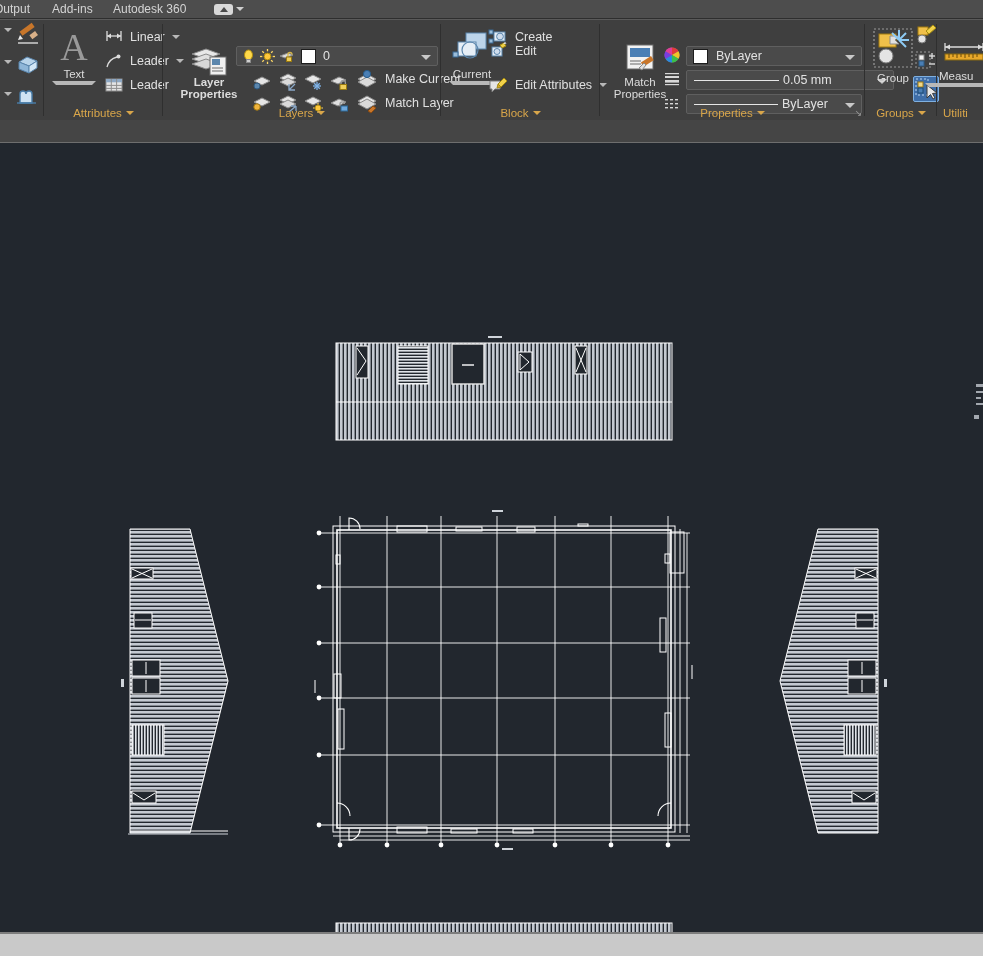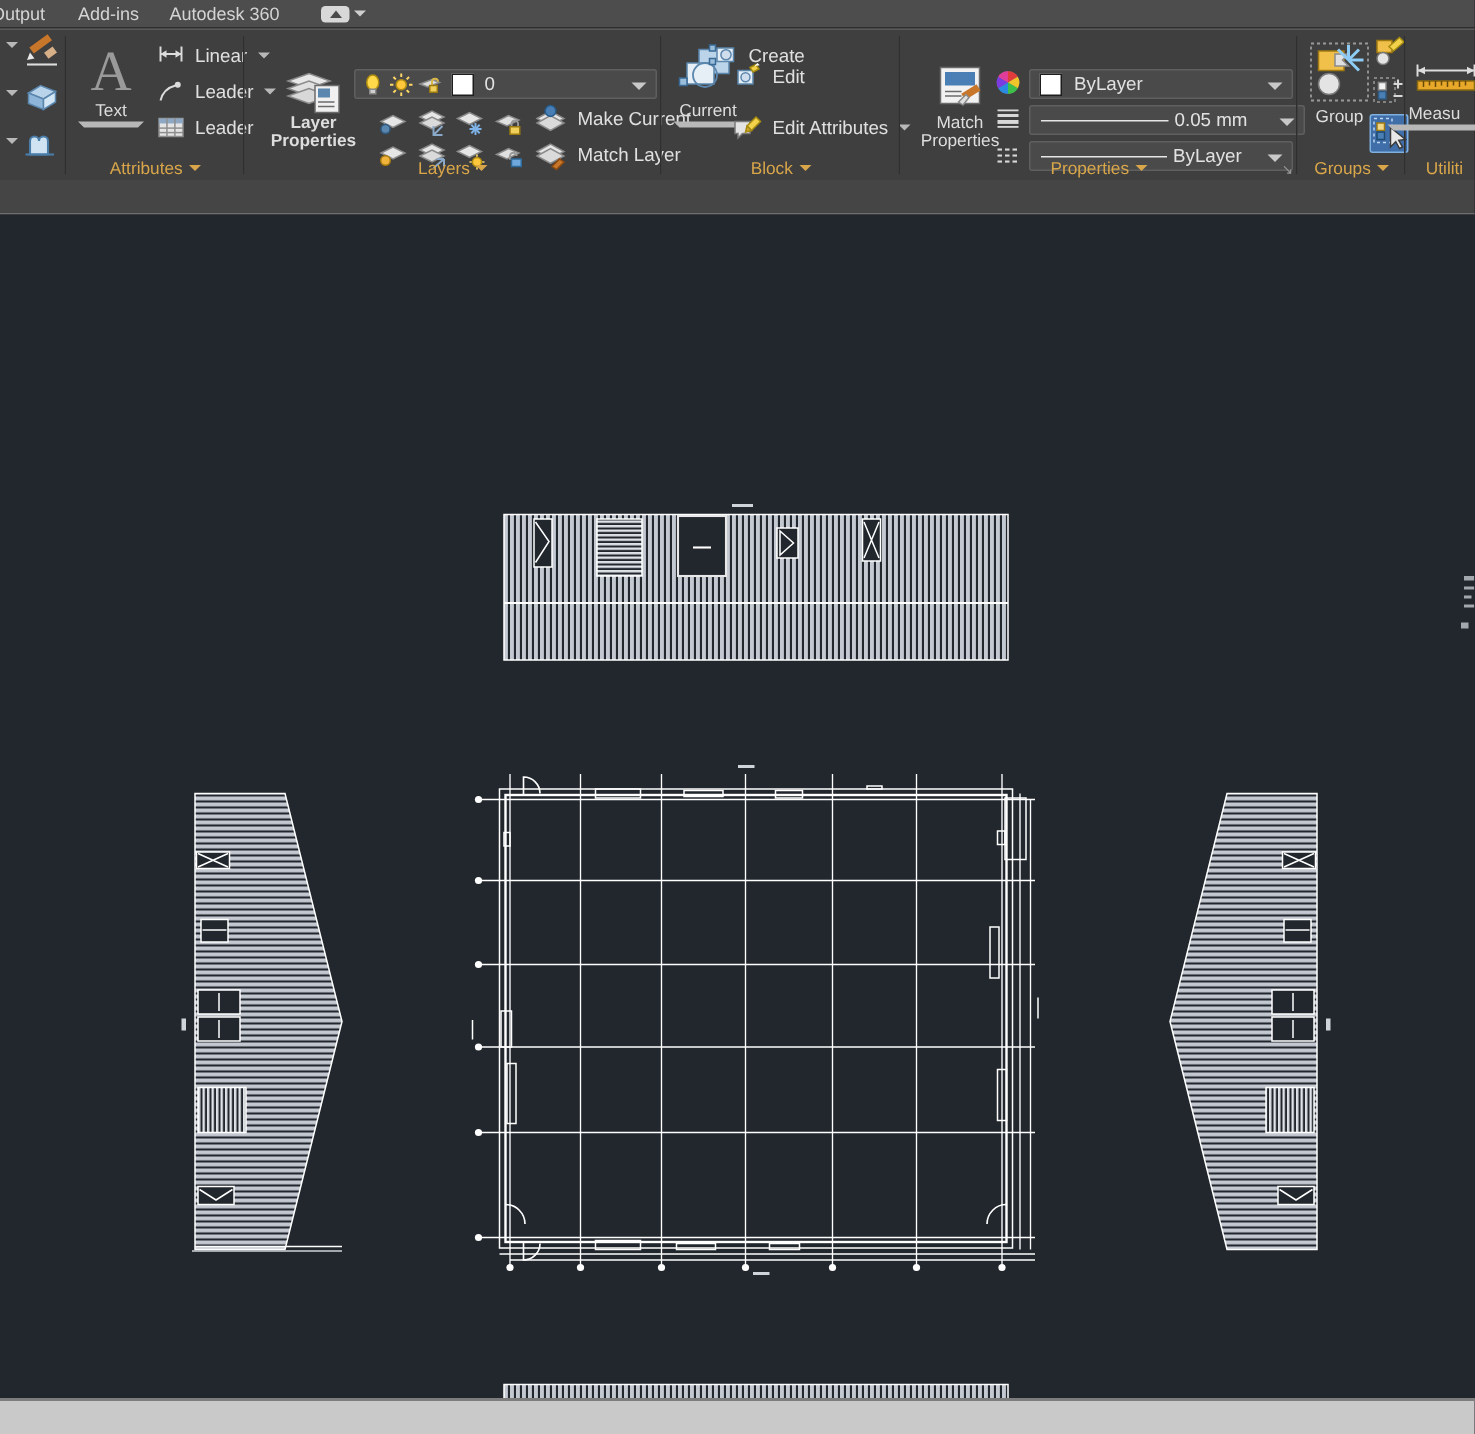--- a/index.html
+++ b/index.html
@@ -301,21 +301,21 @@
       <svg width="44" height="38" viewBox="0 0 44 38" style="display:block;margin:0 auto;">
         <rect x="16" y="3" width="20" height="16" fill="#bcd4ea" stroke="#5b86ad"></rect>
         <rect x="8" y="12" width="18" height="14" fill="#e6eef6" stroke="#5b86ad"></rect>
         <circle cx="20" cy="20" r="8" fill="none" stroke="#5b86ad" stroke-width="1.2"></circle>
         <rect x="3" y="22" width="5" height="5" fill="#9abdda" stroke="#3a6a96"></rect>
       </svg>
       <span class="lb">Current</span>
       <span class="cvd"></span>
     </div>
 
-    <div class="row" style="left:30px; top:6px;">
+    <div class="row" style="left:46px; top:6px;">
       <svg width="22" height="20" viewBox="0 0 22 20">
         <rect x="7" y="5" width="11" height="9" fill="#e6eef6" stroke="#5b86ad"></rect>
         <circle cx="13" cy="9.5" r="3.4" fill="#cfdded" stroke="#5b86ad"></circle>
         <rect x="2" y="3" width="4" height="4" fill="#9abdda" stroke="#3a6a96"></rect>
         <rect x="2" y="12" width="4" height="4" fill="#9abdda" stroke="#3a6a96"></rect>
       </svg>
       <span class="lb">Create</span>
     </div>
 
     <div class="row" style="left:46px; top:20px;">
@@ -376,21 +376,21 @@
     </div>
 
     <div class="smico" style="left:63px; top:50px;">
       <svg width="18" height="18" viewBox="0 0 18 18">
         <rect x="2" y="3" width="14" height="1.2" fill="#d8d8d8"></rect>
         <rect x="2" y="6" width="14" height="2" fill="#d8d8d8"></rect>
         <rect x="2" y="10" width="14" height="2.6" fill="#d8d8d8"></rect>
         <rect x="2" y="14" width="14" height="1.2" fill="#d8d8d8"></rect>
       </svg>
     </div>
-    <div class="combo" style="left:86px; top:50px; width:184px;">
+    <div class="combo" style="left:86px; top:50px; width:208px;">
       <div style="width:85px;height:1px;background:#e6e6e6;margin-left:7px;"></div>
       <span class="txt" style="margin-left:4px;">0.05 mm</span>
       <span class="arw"></span>
     </div>
 
     <div class="smico" style="left:63px; top:74px;">
       <svg width="18" height="18" viewBox="0 0 18 18">
         <g fill="#d8d8d8">
           <rect x="2" y="5" width="3" height="1.4"></rect>
             <rect x="7" y="5" width="3" height="1.4"></rect>
@@ -484,21 +484,21 @@
             <line x1="24" y1="14" x2="24" y2="17"></line>
           <line x1="28" y1="14" x2="28" y2="18"></line>
             <line x1="32" y1="14" x2="32" y2="17"></line>
           <line x1="36" y1="14" x2="36" y2="18"></line>
             <line x1="40" y1="14" x2="40" y2="17"></line>
         </g>
       </svg>
       <span class="lb" style="text-align:left;padding-left:2px;">Measu</span>
       <span class="cvd" style="margin-left:-12px;"></span>
     </div>
-    <div class="ptitle" style="text-align:center;padding-left:6px;">
+    <div class="ptitle" style="text-align:left;padding-left:6px;">
       <span>Utiliti</span>
     </div>
   </div>
 
 </div>
 
 <div id="strip"></div>
 
 <div id="canvas">
   <svg width="983" height="789" viewBox="0 0 983 789">

